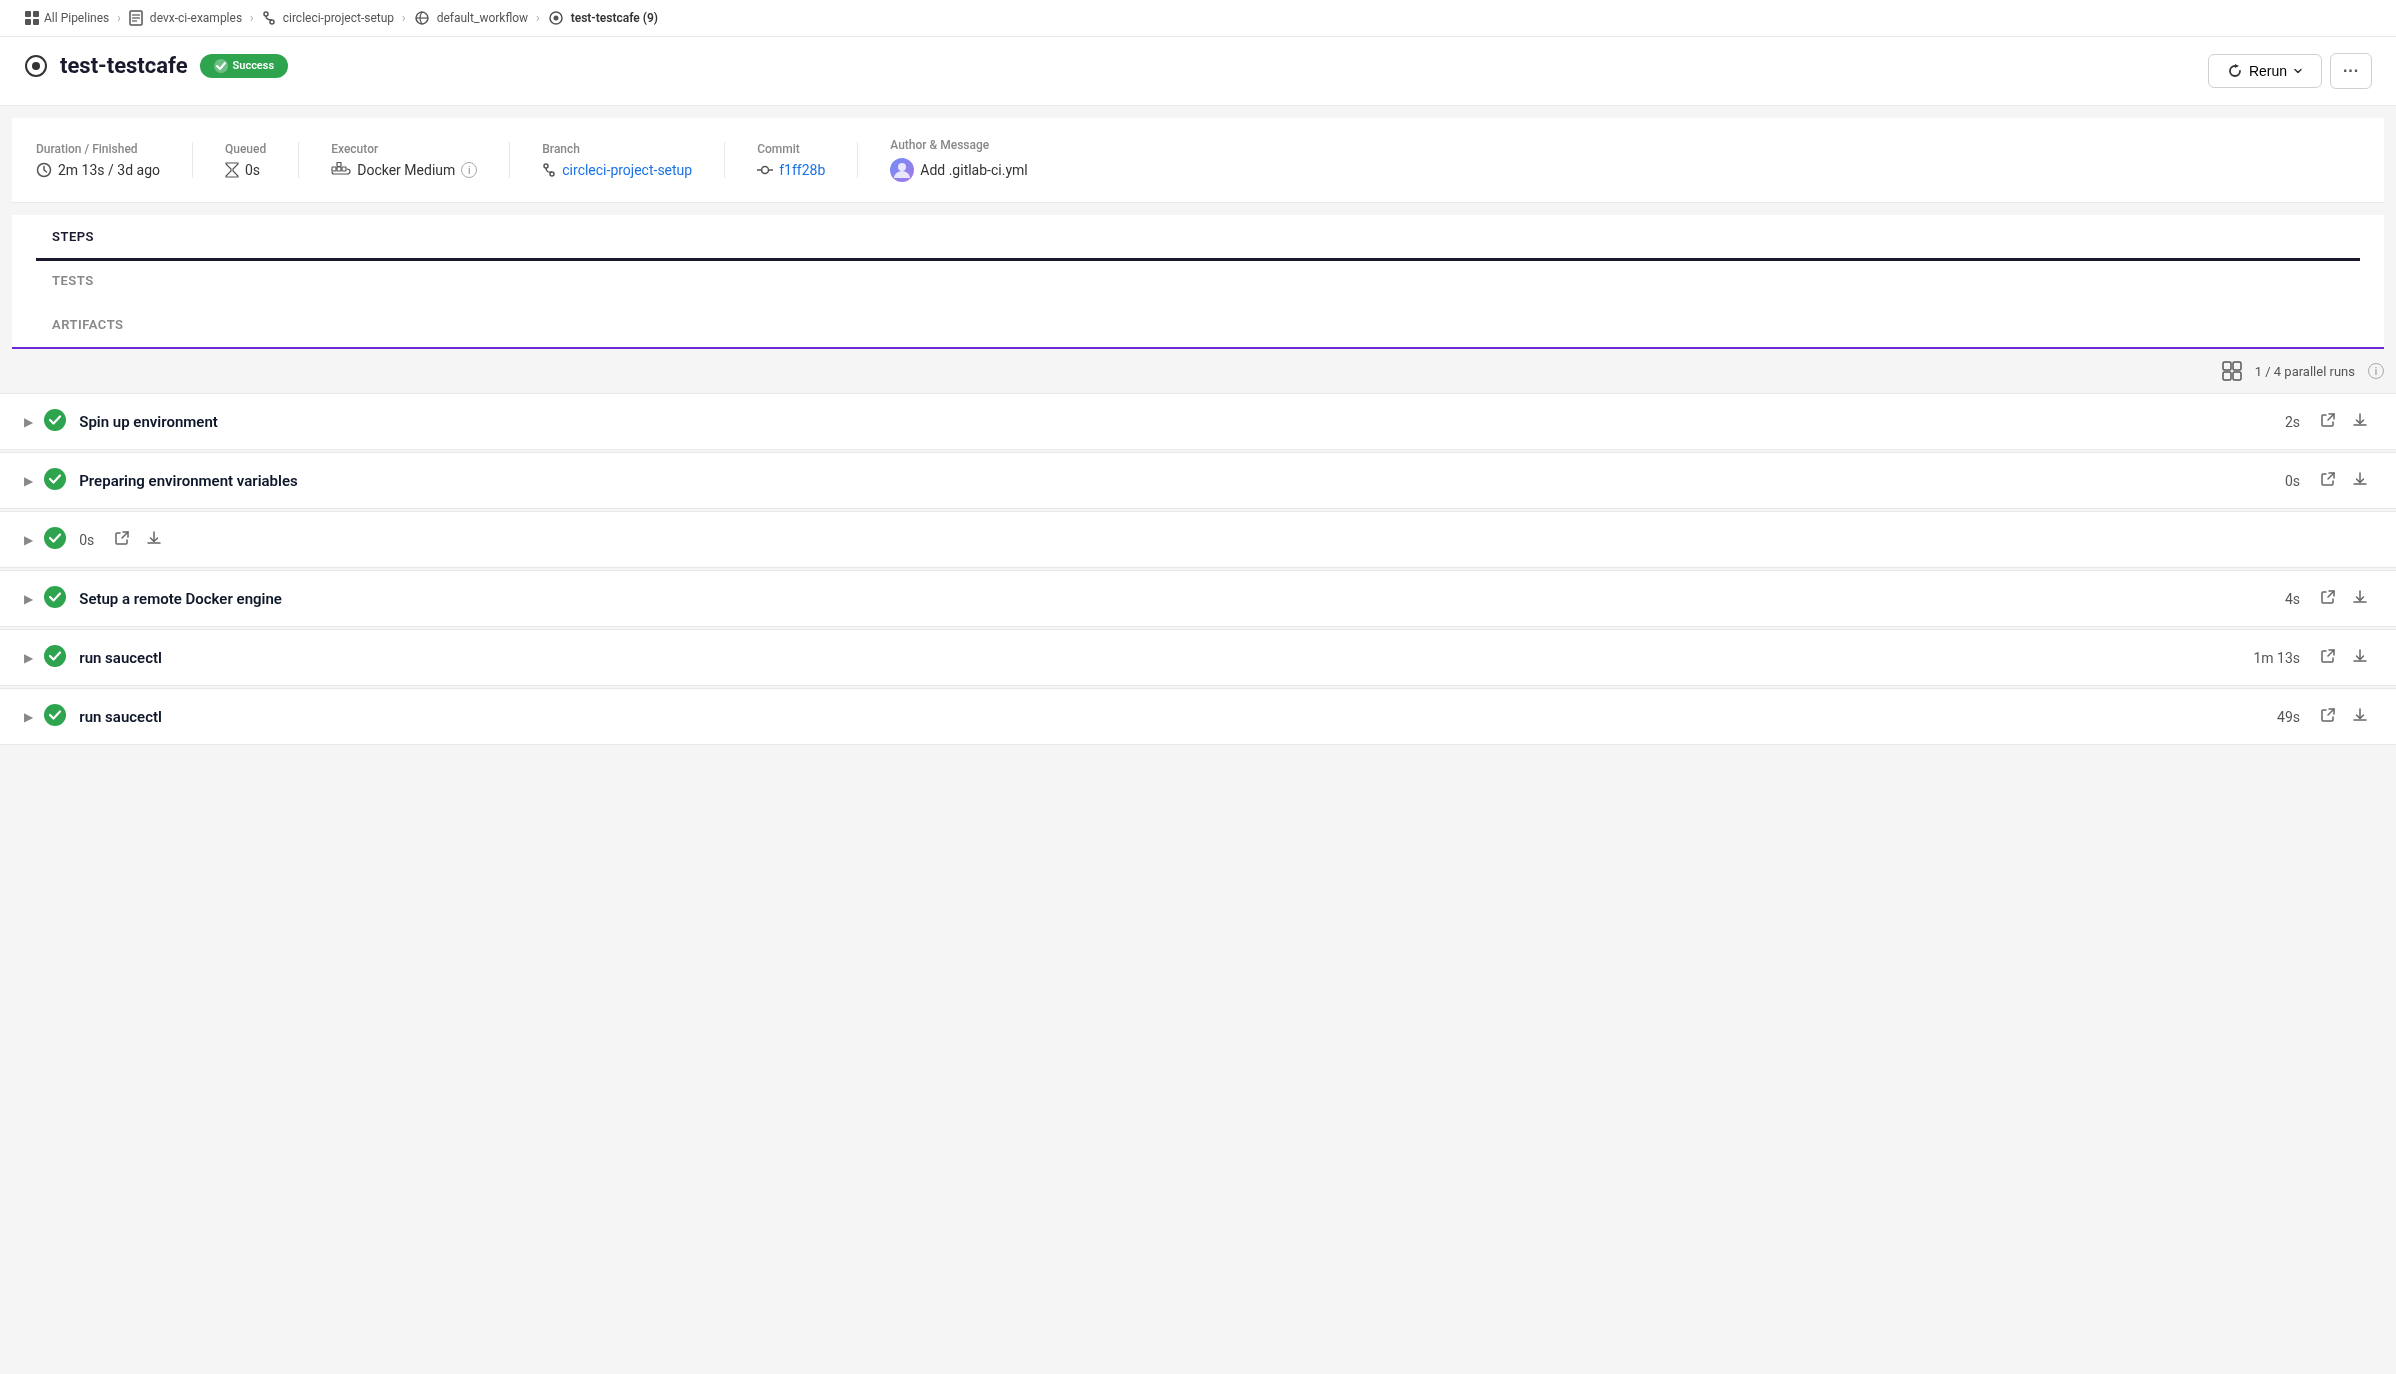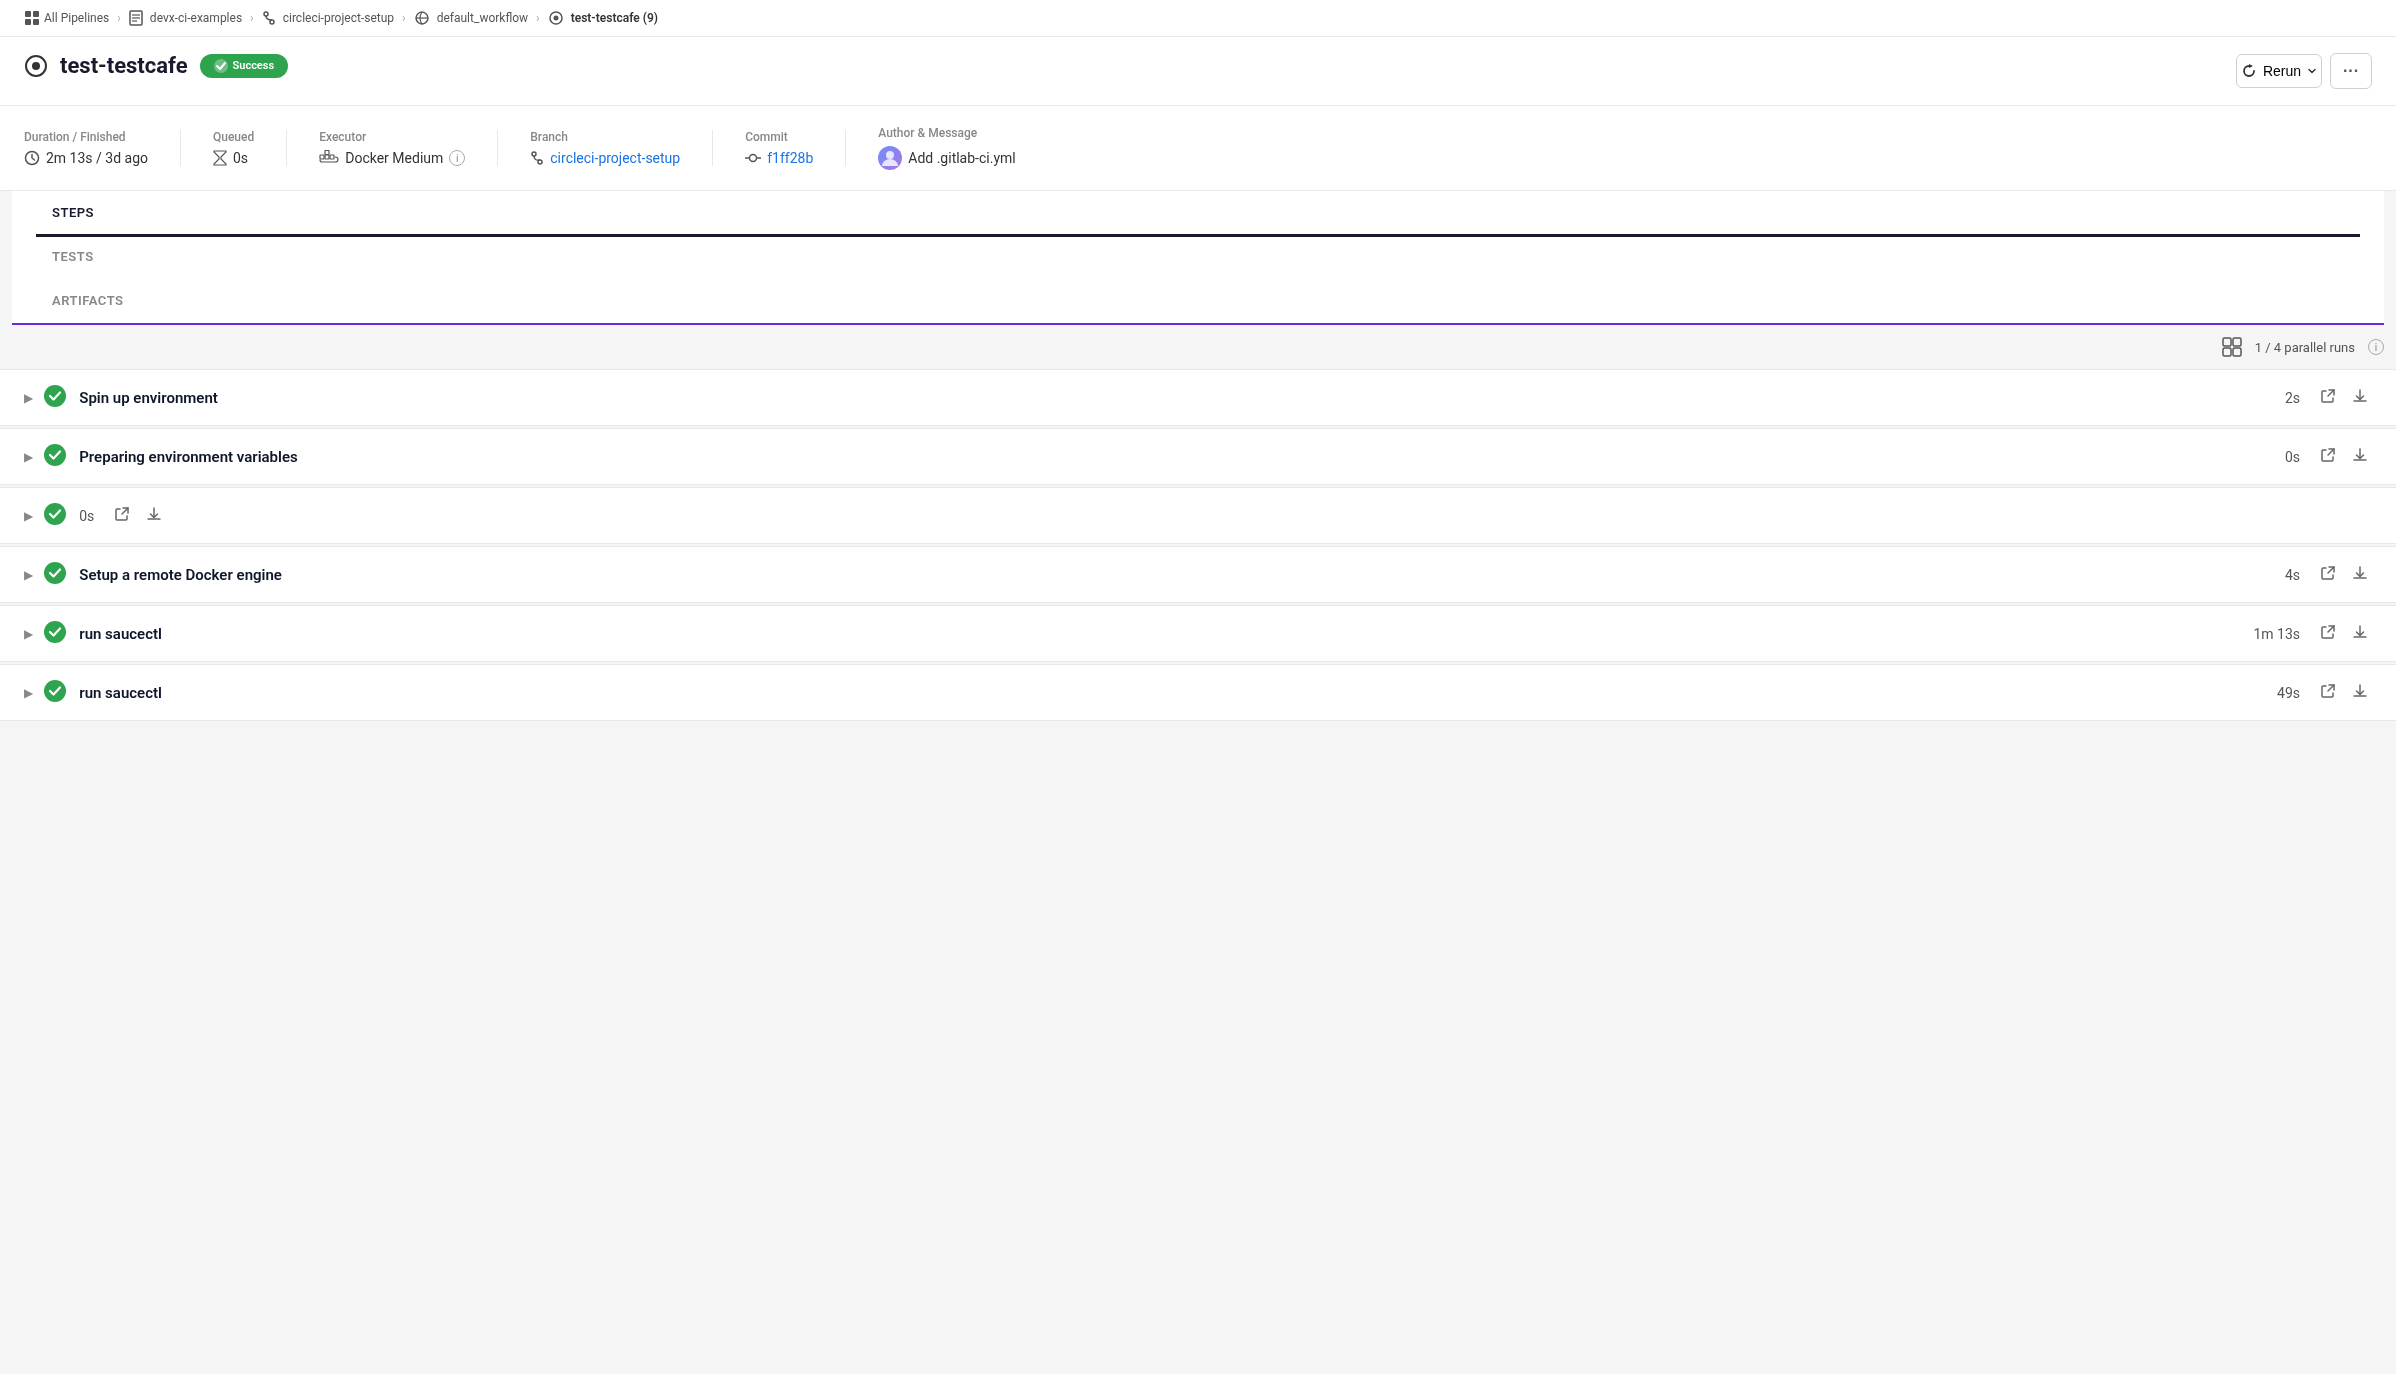--- a/index.html
+++ b/index.html
@@ -37,21 +37,21 @@
       font-weight: 600;
       display: flex;
       align-items: center;
       gap: 5px;
     }
     .header-actions { display: flex; align-items: center; gap: 8px; }
     .rerun-btn {
       display: flex;
       align-items: center;
       gap: 6px;
-      padding: 8px 4px;
+      padding: 8px 18px;
       border: 1px solid #d0d0d0;
       border-radius: 6px;
       background: #fff;
       cursor: pointer;
       font-size: 14px;
       font-weight: 500;
     }
     .more-btn {
       padding: 8px 12px;
       border: 1px solid #d0d0d0;
@@ -240,21 +240,21 @@
       <svg width="10" height="10" viewBox="0 0 10 10" fill="none">
         <path d="M2 3.5 L5 6.5 L8 3.5" stroke="#333" stroke-width="1.5" stroke-linecap="round" stroke-linejoin="round" fill="none"></path>
       </svg>
     </button>
     <button class="more-btn">
       <span>···</span>
     </button>
   </div>
 </div>
 
-<div style="background:#fff; margin: 0; padding: 0 24px; border-bottom: 1px solid #e8e8e8;">
+<div style="background:#fff; margin: 12px; padding: 0 24px; border-bottom: 1px solid #e8e8e8;">
   <div class="meta-card" style="margin:0; border-radius:0; border: none; padding: 20px 0;">
 
     <div class="meta-item">
       <span class="meta-label">Duration / Finished</span>
       <div class="meta-value">
         <svg width="16" height="16" viewBox="0 0 16 16" fill="none">
           <circle cx="8" cy="8" r="6.5" stroke="#555" stroke-width="1.5" fill="none"></circle>
           <path d="M8 4.5 L8 8 L10.5 10" stroke="#555" stroke-width="1.5" stroke-linecap="round" fill="none"></path>
         </svg>
         <span>2m 13s / 3d ago</span>

